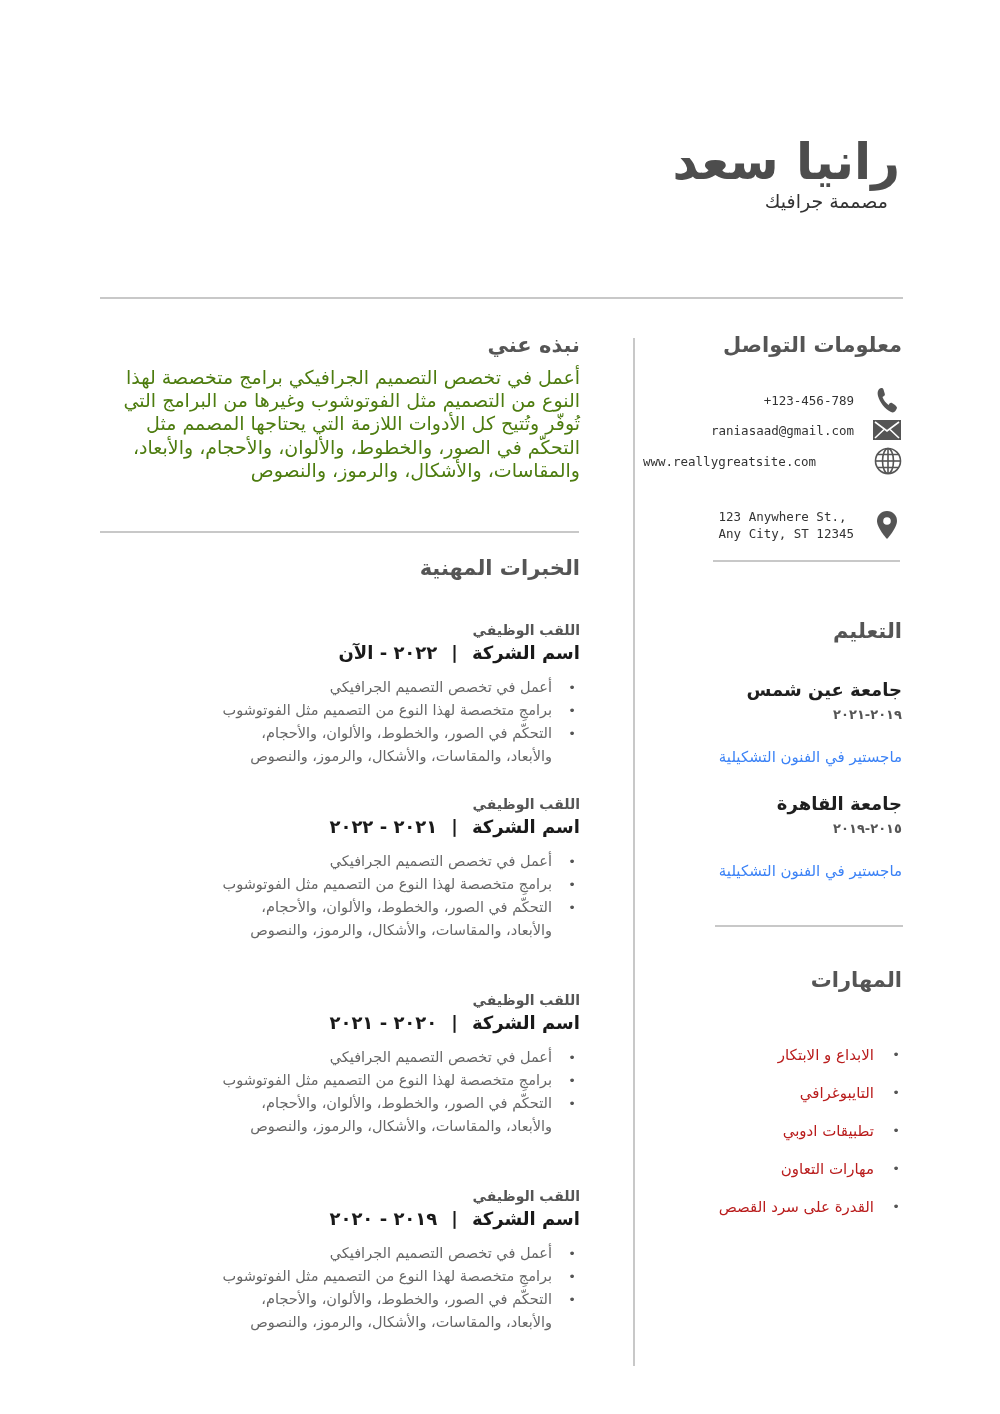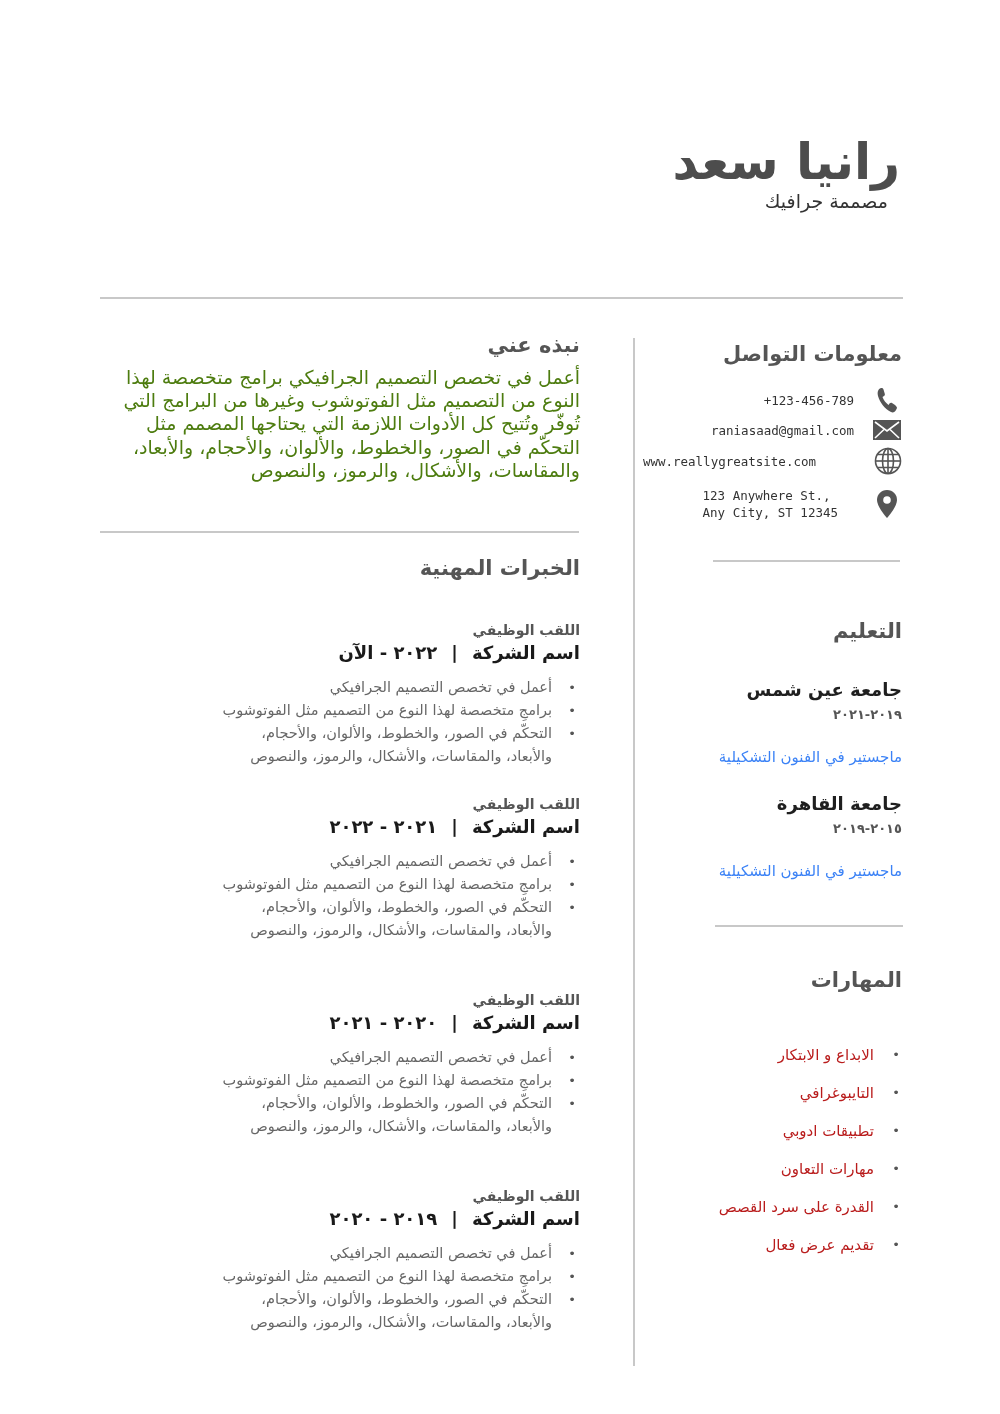--- a/index.html
+++ b/index.html
@@ -51,21 +51,21 @@
 </head>
 <body>
 
 <div class="abs rtl name">رانيا سعد</div>
 <div class="abs rtl role">مصممة جرافيك</div>
 
 <div class="abs hr" style="left:100px; top:297px; width:803px;"></div>
 
 <div class="abs vr" style="left:633px; top:338px; height:1028px;"></div>
 
-<div class="abs rtl sec-title" style="right:98px; top:342px;">معلومات التواصل</div>
+<div class="abs rtl sec-title" style="right:98px; top:333px;">معلومات التواصل</div>
 
 <div class="abs contact-row" style="top:385px;">
   <div class="contact-text">+123-456-789</div>
   <div class="contact-icon">
     <svg width="22" height="26" viewBox="0 0 22 26">
         <path d="M5 1 C2 2 1 5 2 9 C4 16 9 22 15 25 C17 26 19 25 20 23 L21 21 C21 20 20 19 19 18 L16 16 C15 15.5 14 16 13.5 16.5 L12.5 18 C10 16 7.5 13 6.5 10 L8 9 C9 8.5 9 7.5 8.7 6.5 L7.5 2.5 C7 1.2 6 0.8 5 1 Z" fill="#555555"></path>
       </svg>
   </div>
 </div>
 
@@ -88,21 +88,21 @@
           <circle cx="14" cy="14" r="12.5"></circle>
           <ellipse cx="14" cy="14" rx="5.5" ry="12.5"></ellipse>
           <line x1="14" y1="1.5" x2="14" y2="26.5"></line>
           <line x1="1.5" y1="14" x2="26.5" y2="14"></line>
           <path d="M3.5 7.5 H24.5 M3.5 20.5 H24.5"></path>
         </g>
       </svg>
   </div>
 </div>
 
-<div class="abs contact-row" style="top:487px;gap:16px;">
+<div class="abs contact-row" style="top:508px;">
   <div class="contact-text" style="text-align:left;">
     <div>123 Anywhere St.,</div>
     <div>Any City, ST 12345</div>
   </div>
   <div class="contact-icon">
     <svg width="22" height="28" viewBox="0 0 22 28">
         <path d="M11 0 C5 0 1 4.5 1 10 C1 17 11 28 11 28 C11 28 21 17 21 10 C21 4.5 17 0 11 0 Z" fill="#555555"></path>
         <circle cx="11" cy="10" r="3.8" fill="#ffffff"></circle>
       </svg>
   </div>
@@ -127,21 +127,20 @@
 <div class="abs hr" style="left:715px; top:925px; width:188px;"></div>
 
 <div class="abs rtl sec-title" style="right:98px; top:968px;">المهارات</div>
 
 <ul class="abs rtl skills">
   <li>الابداع و الابتكار</li>
   <li>التايبوغرافي</li>
   <li>تطبيقات ادوبي</li>
   <li>مهارات التعاون</li>
   <li>القدرة على سرد القصص</li>
-  <li>تقديم عرض فعال</li>
 </ul>
 
 <div class="abs rtl sec-title" style="right:420px; top:333px;">نبذه عني</div>
 <div class="abs rtl about-text">أعمل في تخصص التصميم الجرافيكي برامج متخصصة لهذا النوع من التصميم مثل الفوتوشوب وغيرها من البرامج التي تُوفّر وتُتيح كل الأدوات اللازمة التي يحتاجها المصمم مثل التحكّم في الصور، والخطوط، والألوان، والأحجام، والأبعاد، والمقاسات، والأشكال، والرموز، والنصوص</div>
 
 <div class="abs hr" style="left:100px; top:531px; width:479px;"></div>
 
 <div class="abs rtl sec-title" style="right:420px; top:556px;">الخبرات المهنية</div>
 
 <div class="abs rtl job" style="top:620px;">

